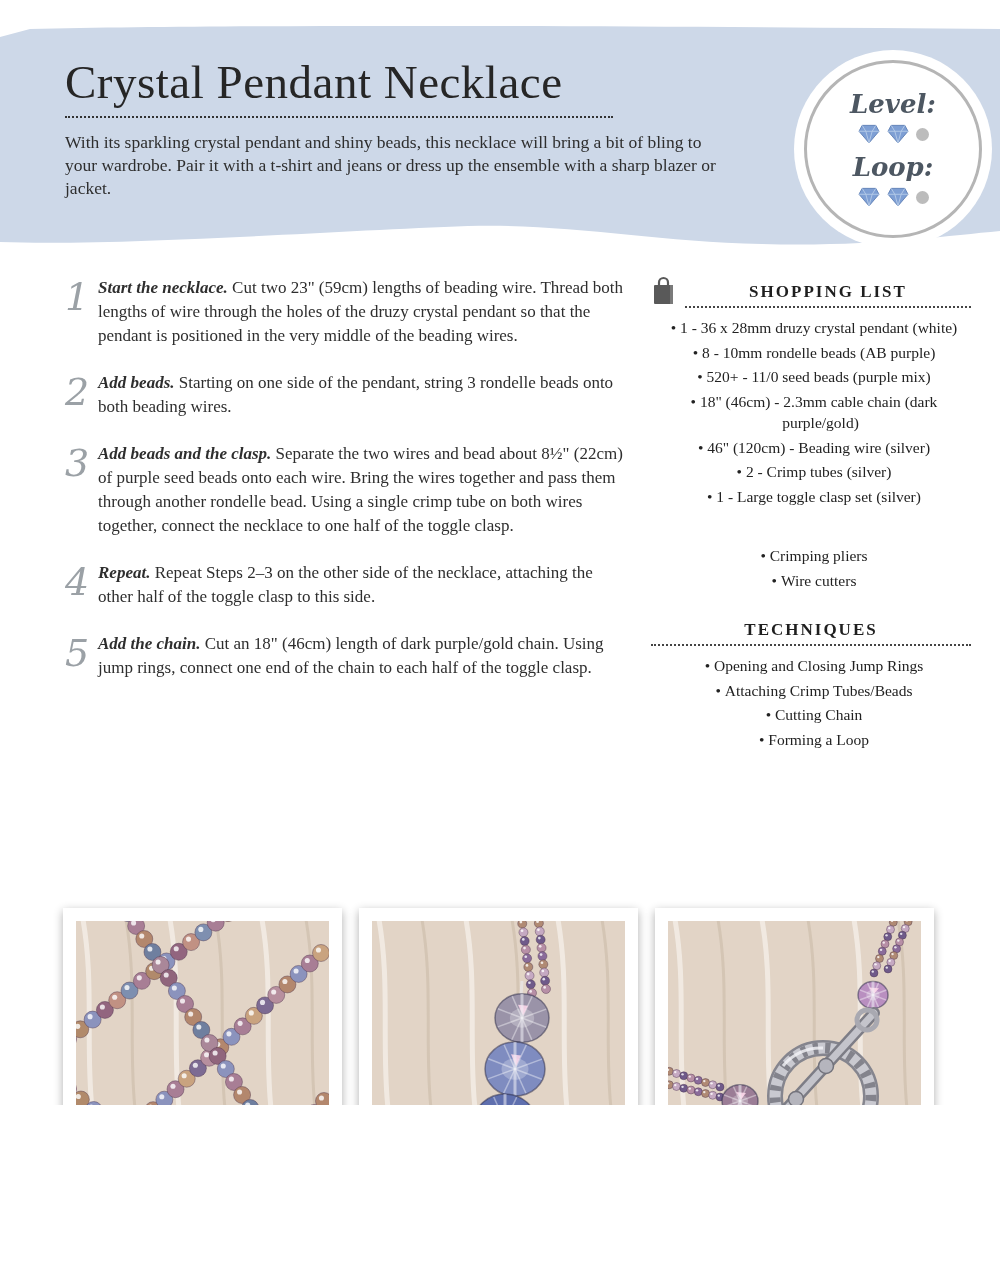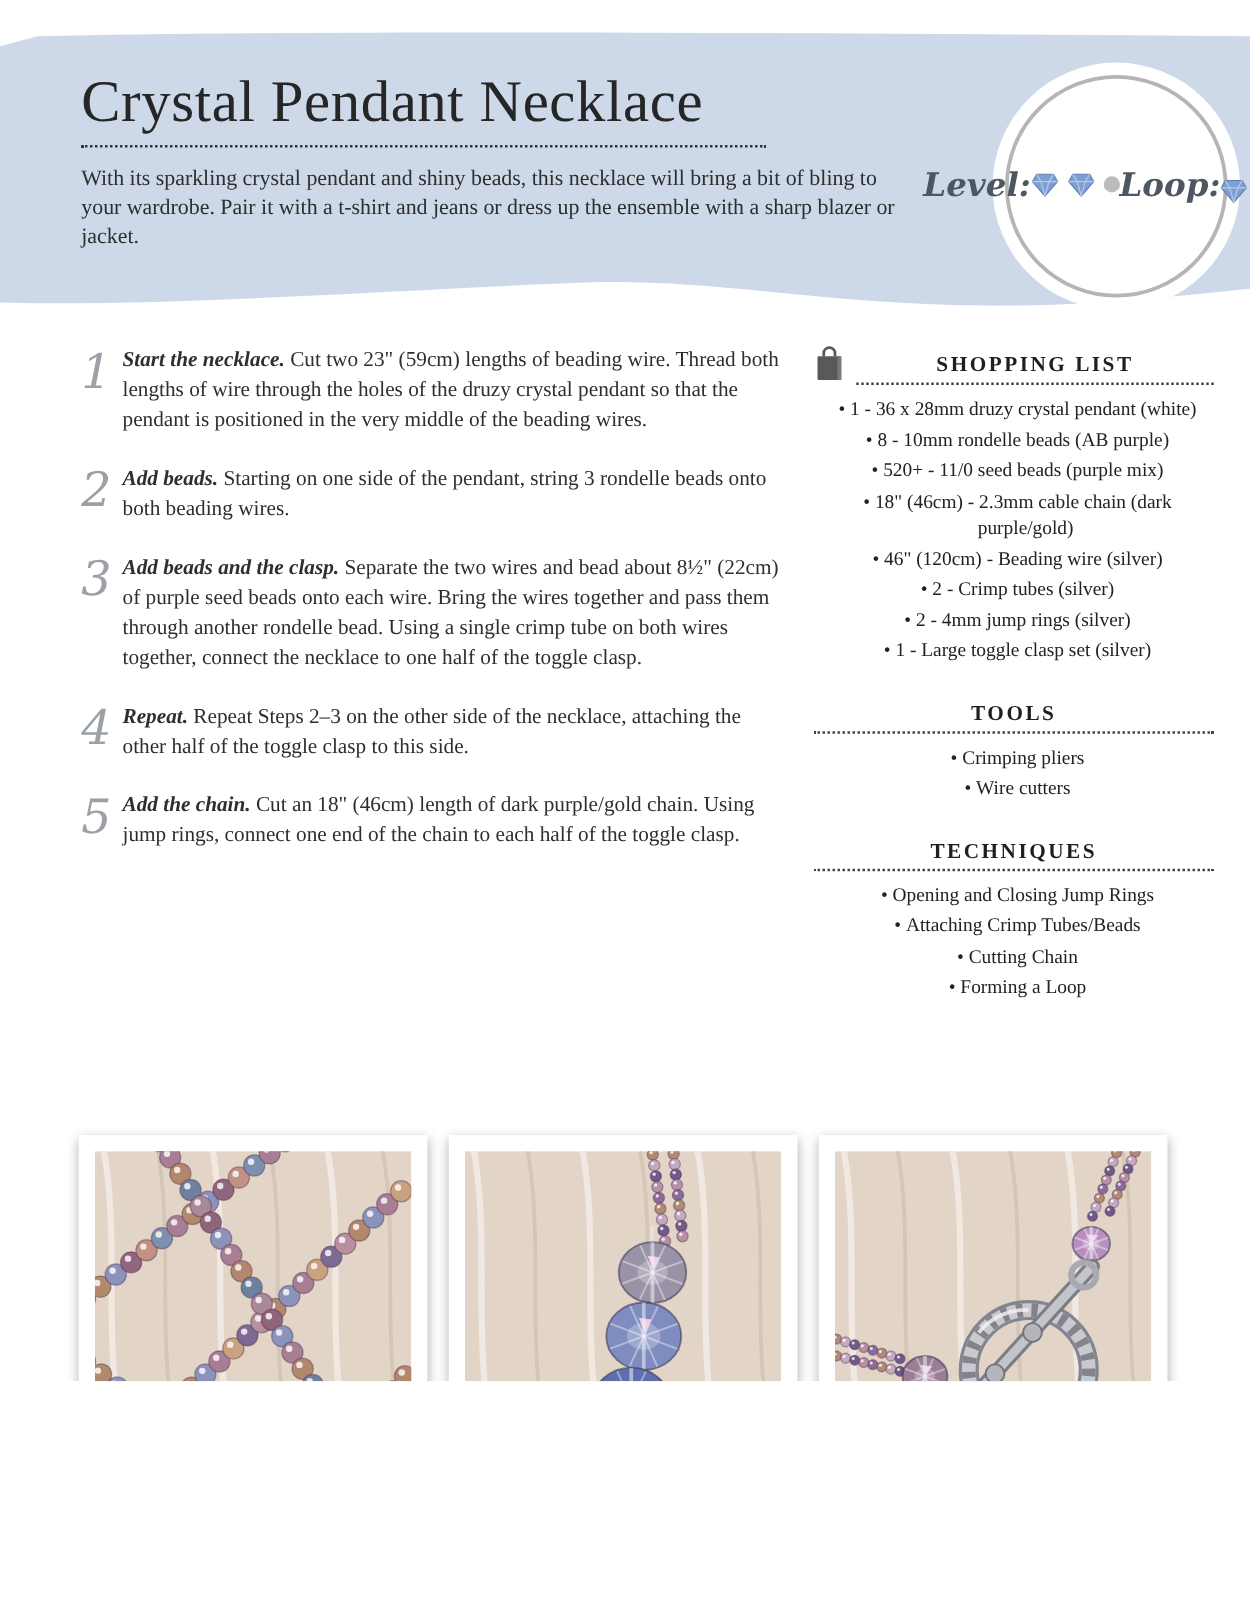--- a/index.html
+++ b/index.html
@@ -12,21 +12,21 @@
 
   .band-svg{position:absolute;left:0;top:0;}
 
   .header{position:absolute;left:65px;top:56px;width:690px;}
   .page-title{font-size:47px;font-weight:400;margin:0;line-height:1.12;color:#262626;letter-spacing:.5px;}
   .title-rule{width:548px;border-bottom:2px dotted #333;margin:7px 0 13px;}
   .intro{font-size:17.5px;line-height:23px;margin:0;width:660px;}
 
   .badge{position:absolute;left:794px;top:50px;width:198px;height:198px;border-radius:50%;background:#fff;}
   .badge-inner{position:absolute;inset:10px;border-radius:50%;border:3px solid #b5b5b5;background:#fff;
-    display:flex;flex-direction:row;align-items:center;justify-content:center;}
+    display:flex;flex-direction:column;align-items:center;justify-content:center;}
   .badge-label{font-family:"DejaVu Serif",serif;font-style:italic;font-weight:700;font-size:26px;
     color:var(--badgetext);line-height:1;}
   .gem-row{display:flex;gap:7px;align-items:center;margin:7px 0 10px;height:20px;}
   .gem-row:last-child{margin-bottom:0;}
   .gem-dot{width:13px;height:13px;border-radius:50%;background:var(--dot);display:inline-block;}
 
   .columns{position:absolute;left:65px;top:276px;display:flex;gap:26px;}
   .steps{width:560px;}
   .step{display:flex;margin-bottom:23px;}
   .step-num{flex:none;width:33px;font-family:"DejaVu Serif",serif;font-style:italic;
@@ -130,28 +130,24 @@
         </svg>
         <div class="sec-title">SHOPPING LIST</div>
       </div>
       <ul class="sec-list" id="shopping-items">
           <li>1 - 36 x 28mm druzy crystal pendant (white)</li>
           <li>8 - 10mm rondelle beads (AB purple)</li>
           <li>520+ - 11/0 seed beads (purple mix)</li>
           <li>18" (46cm) - 2.3mm cable chain (dark purple/gold)</li>
           <li>46" (120cm) - Beading wire (silver)</li>
           <li>2 - Crimp tubes (silver)</li>
-          <li>2 - 4mm jump rings (silver)</li>
           <li>1 - Large toggle clasp set (silver)</li>
         </ul>
 
       <div class="sec-gap"></div>
-      <div class="sec-head">
-        <div class="sec-title">TOOLS</div>
-      </div>
       <ul class="sec-list" id="tools-items">
           <li>Crimping pliers</li>
           <li>Wire cutters</li>
         </ul>
 
       <div class="sec-gap"></div>
       <div class="sec-head">
         <div class="sec-title">TECHNIQUES</div>
       </div>
       <ul class="sec-list" id="techniques-items">

